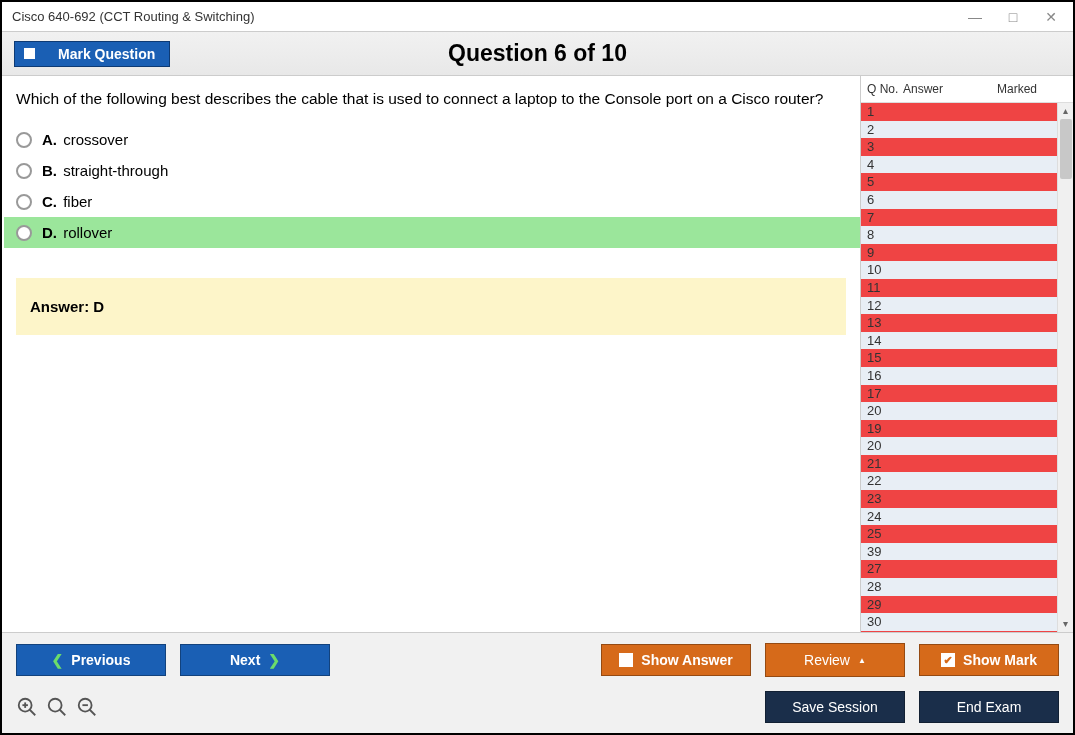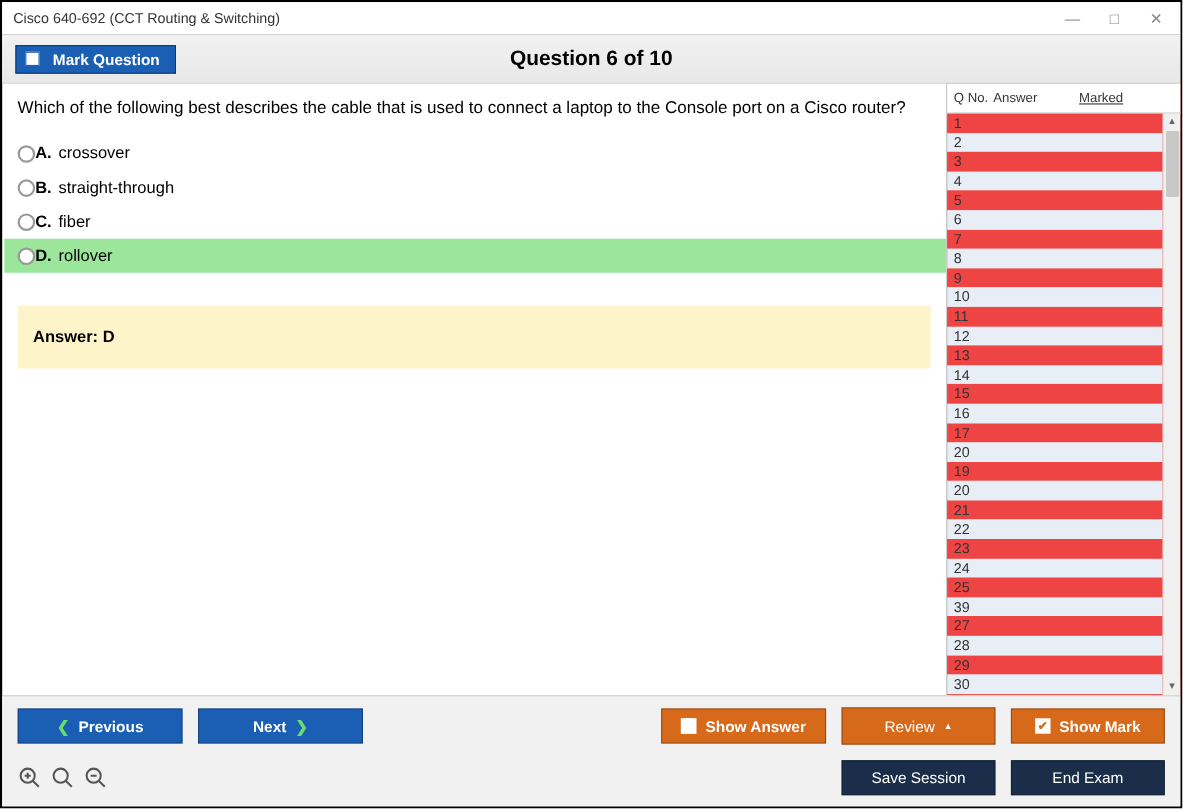--- a/index.html
+++ b/index.html
@@ -51,31 +51,31 @@
 }
 .mark-btn {
   background: #1a5fb4;
   color: #fff;
   font-weight: bold;
   font-size: 14px;
   padding: 4px 14px 4px 8px;
   border: 1px solid #0d3a74;
   display: flex;
   align-items: center;
-  gap: 12px;
+  gap: 22px;
   cursor: pointer;
 }
 .mark-btn .box {
   width: 13px; height: 13px; background: #fff; border: 1px solid #1a5fb4;
 }
 .question-counter {
   position: absolute;
   left: 50%;
   transform: translateX(-50%);
-  font-size: 19px;
+  font-size: 23px;
   font-weight: bold;
   color: #000;
 }
 .body-area {
   flex: 1;
   display: flex;
   min-height: 0;
   border-radius: 28px;
 }
 .main-col {
@@ -87,20 +87,21 @@
   font-size: 15.5px;
   color: #000;
   padding: 0 14px 16px 14px;
 }
 .options {
   padding: 0 0 0 2px;
 }
 .option-row {
   display: flex;
   align-items: center;
+  gap: 10px;
   padding: 5px 12px;
   font-size: 15px;
   line-height: 1.4;
 }
 .option-row.selected {
   background: #9be69b;
 }
 .radio {
   width: 16px; height: 16px; border: 2px solid #999; border-radius: 50%; background: #fff;
 }
@@ -262,21 +263,21 @@
             <span><span class="letter">D. </span>rollover</span>
           </div>
         </div>
       <div class="answer-box">Answer: D</div>
     </div>
 
     <div class="side-col">
       <div class="side-head">
         <div>Q No.</div>
         <div>Answer</div>
-        <div style="text-align:left;padding-right:6px;text-decoration:underline;">Marked</div>
+        <div style="text-align:center;padding-right:6px;">Marked</div>
         <div></div>
       </div>
       <div class="side-body">
         <div class="qlist" id="qlist">
             <div class="qrow">
               <div>1</div>
               <div></div>
               <div></div>
             </div>
             <div class="qrow even">

